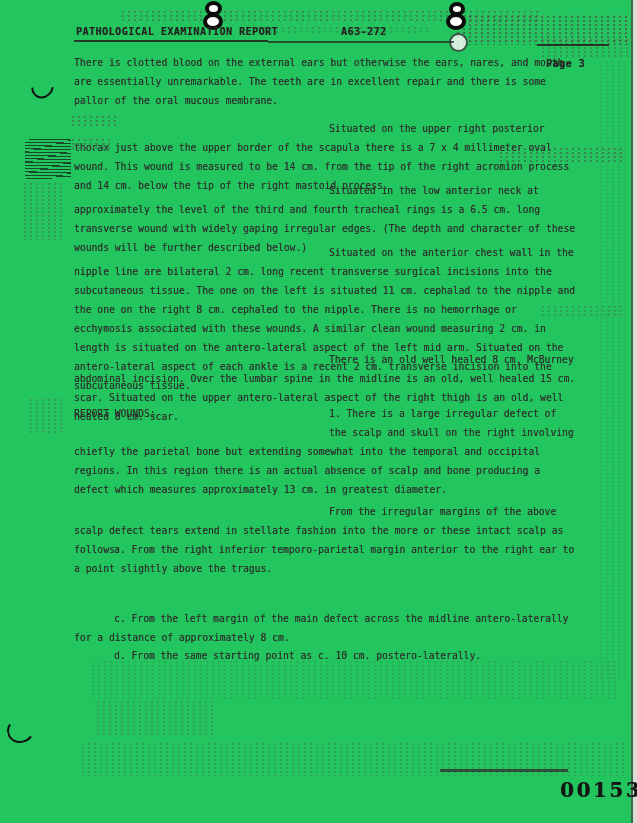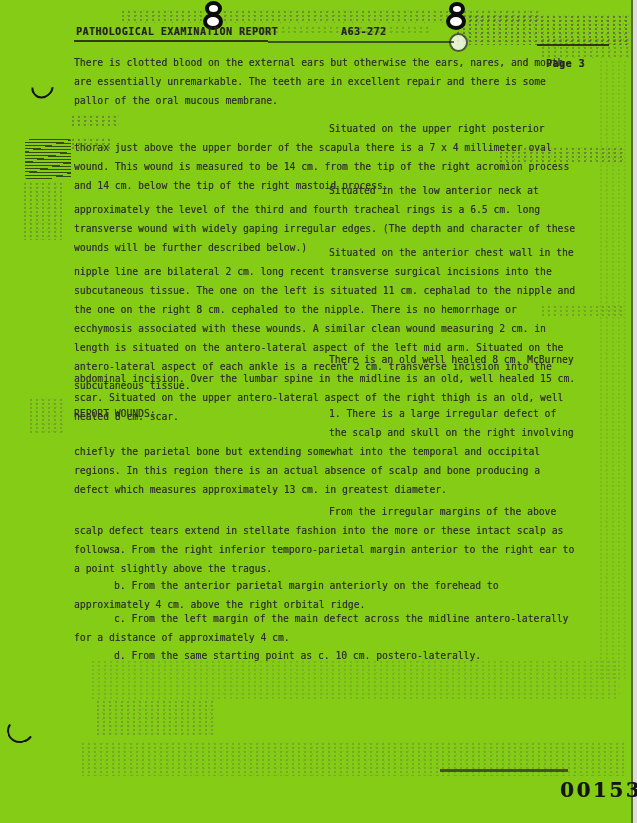--- a/index.html
+++ b/index.html
@@ -1,19 +1,19 @@
 <!DOCTYPE html>
 <html><head>
 <meta charset="utf-8">
 <style>
   html,body{margin:0;padding:0;background:#e9e9e9;}
   .page{
     position:relative;
     width:637px;height:823px;
-    background:#84cc16;
+    background:#22c55e;
     overflow:hidden;
     font-family:"DejaVu Sans Mono","Liberation Mono",monospace;
     color:#2e2d2b;
   }
   .txt{
     position:absolute;
     font-size:9.6px;
     line-height:19px;
     letter-spacing:0.05px;
     width:504px;
@@ -100,22 +100,21 @@
   <div class="txt indent1" style="top:165px;">Situated in the low anterior neck at approximately the level of the third and fourth tracheal rings is a 6.5 cm. long transverse wound with widely gaping irregular edges.  (The depth and character of these wounds will be further described below.)</div>
   <div class="txt indent1" style="top:227px;">Situated on the anterior chest wall in the nipple line are bilateral 2 cm. long recent transverse surgical incisions into the subcutaneous tissue.  The one on the left is situated 11 cm. cephalad to the nipple and the one on the right 8 cm. cephaled to the nipple.  There is no hemorrhage or ecchymosis associated with these wounds.  A similar clean wound measuring 2 cm. in length is situated on the antero-lateral aspect of the left mid arm.  Situated on the antero-lateral aspect of each ankle is a recent 2 cm. transverse incision into the subcutaneous tissue.</div>
   <div class="txt indent1" style="top:334px;">There is an old well healed 8 cm. McBurney abdominal incision.  Over the lumbar spine in the midline is an old, well healed 15 cm. scar.  Situated on the upper antero-lateral aspect of the right thigh is an old, well healed 8 cm. scar.</div>
 
   <div class="txt" style="top:404px;width:160px;">REPORT WOUNDS:</div>
   <div class="txt" style="top:404px;">
     <span class="mw-spacer"></span><span>1.  There is a large irregular defect of the scalp and skull on the right involving chiefly the parietal bone but extending somewhat into the temporal and occipital regions.  In this region there is an actual absence of scalp and bone producing a defect which measures approximately 13 cm. in greatest diameter.</span>
   </div>
   <div class="txt indent1" style="top:486px;">From the irregular margins of the above scalp defect tears extend in stellate fashion into the more or these intact scalp as follows:</div>
   <div class="txt hang40" style="top:540px;">a.  From the right inferior temporo-parietal margin anterior to the right ear to a point slightly above the tragus.</div>
-  <div class="txt hang40" style="top:576px;">b.  From the anterior parietal margin anteriorly on the forehead to approximately 4 cm. above the right orbital ridge.</div>
-  <div class="txt hang40" style="top:609px;">c.  From the left margin of the main defect across the midline antero-laterally for a distance of approximately 4 cm.</div>
+  <div class="txt hang40" style="top:609px;">c.  From the left margin of the main defect across the midline antero-laterally for a distance of approximately 8 cm.</div>
   <div class="txt hang40" style="top:646px;">d.  From the same starting point as c. 10 cm. postero-laterally.</div>
 
   <div class="scrawl" style="left:25px;top:139px;width:46px;height:40px;opacity:.85;"></div>
   <div class="speckle" style="left:22px;top:182px;width:42px;height:58px;opacity:.4;"></div>
   <div class="speckle" style="left:70px;top:115px;width:50px;height:11px;opacity:.55;"></div>
   <div class="speckle" style="left:70px;top:138px;width:42px;height:11px;opacity:.55;"></div>
   <div class="speckle" style="left:498px;top:147px;width:128px;height:15px;opacity:.6;"></div>
   <div class="speckle" style="left:540px;top:305px;width:85px;height:12px;opacity:.35;"></div>
   <div class="speckle" style="left:28px;top:398px;width:38px;height:36px;opacity:.35;"></div>
   <div class="speckle" style="left:598px;top:60px;width:32px;height:620px;opacity:.18;"></div>

